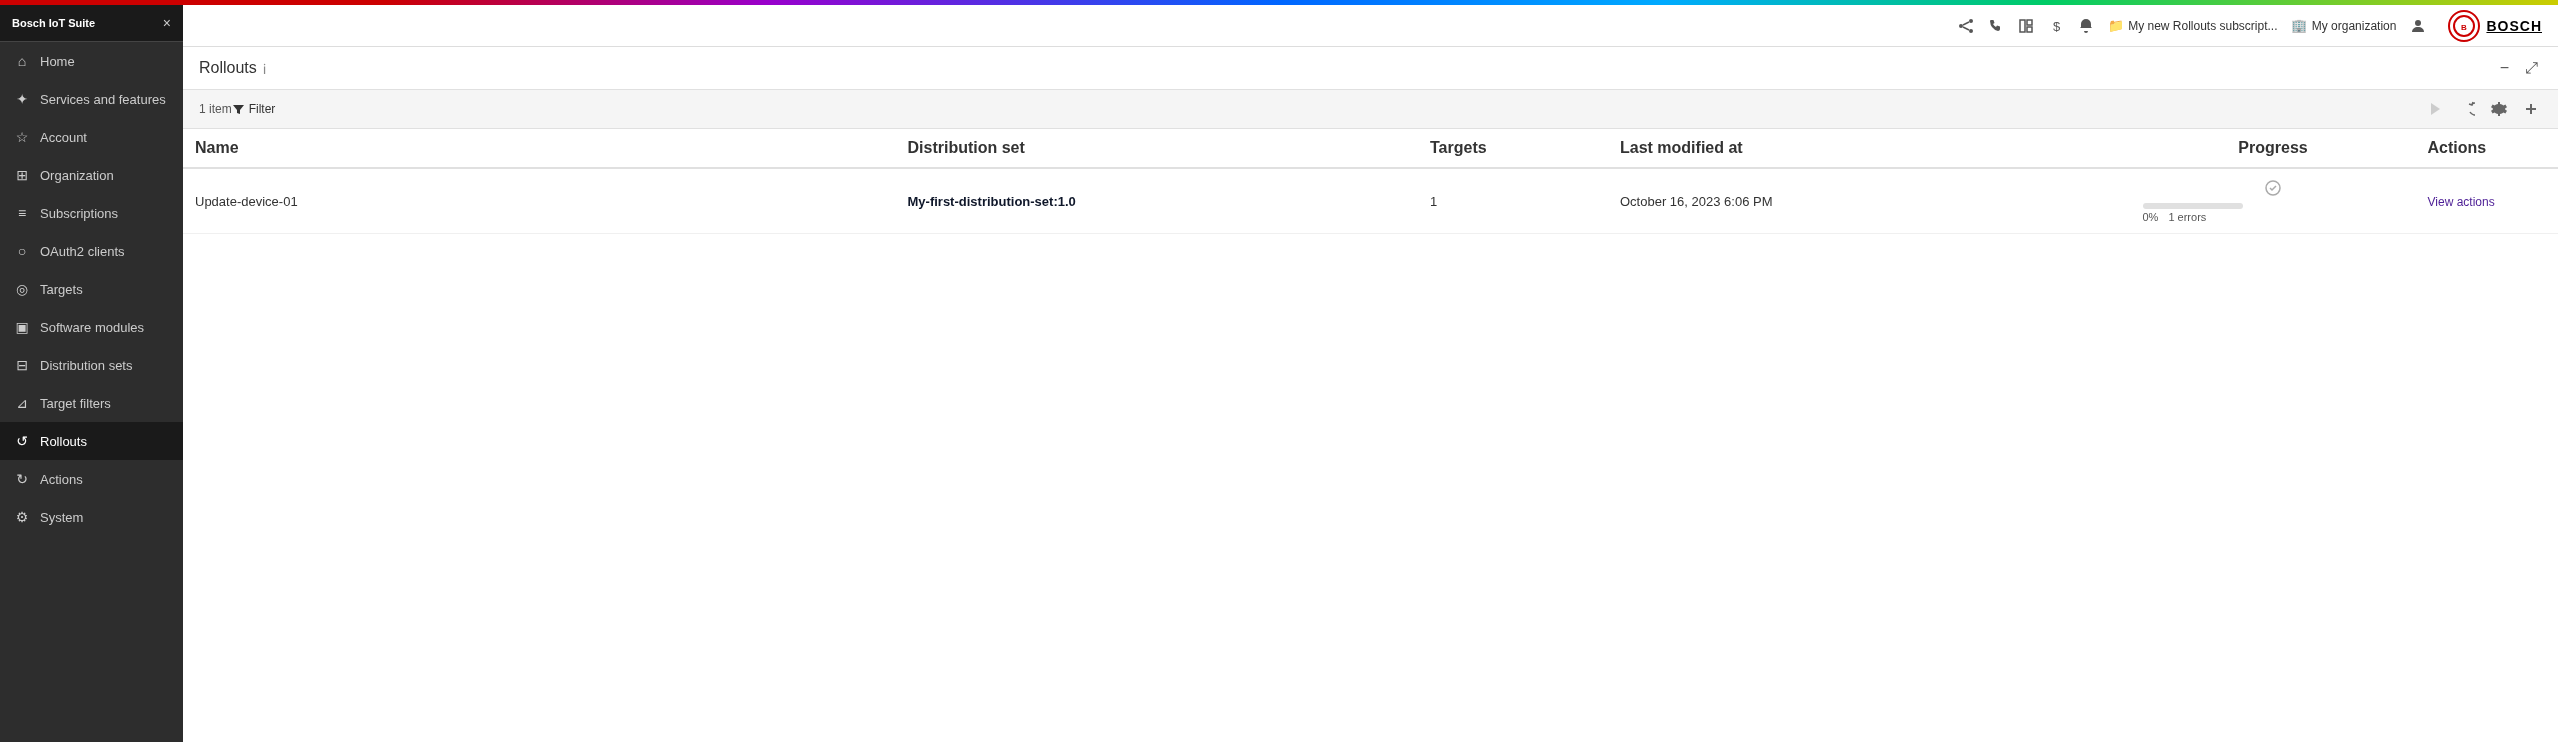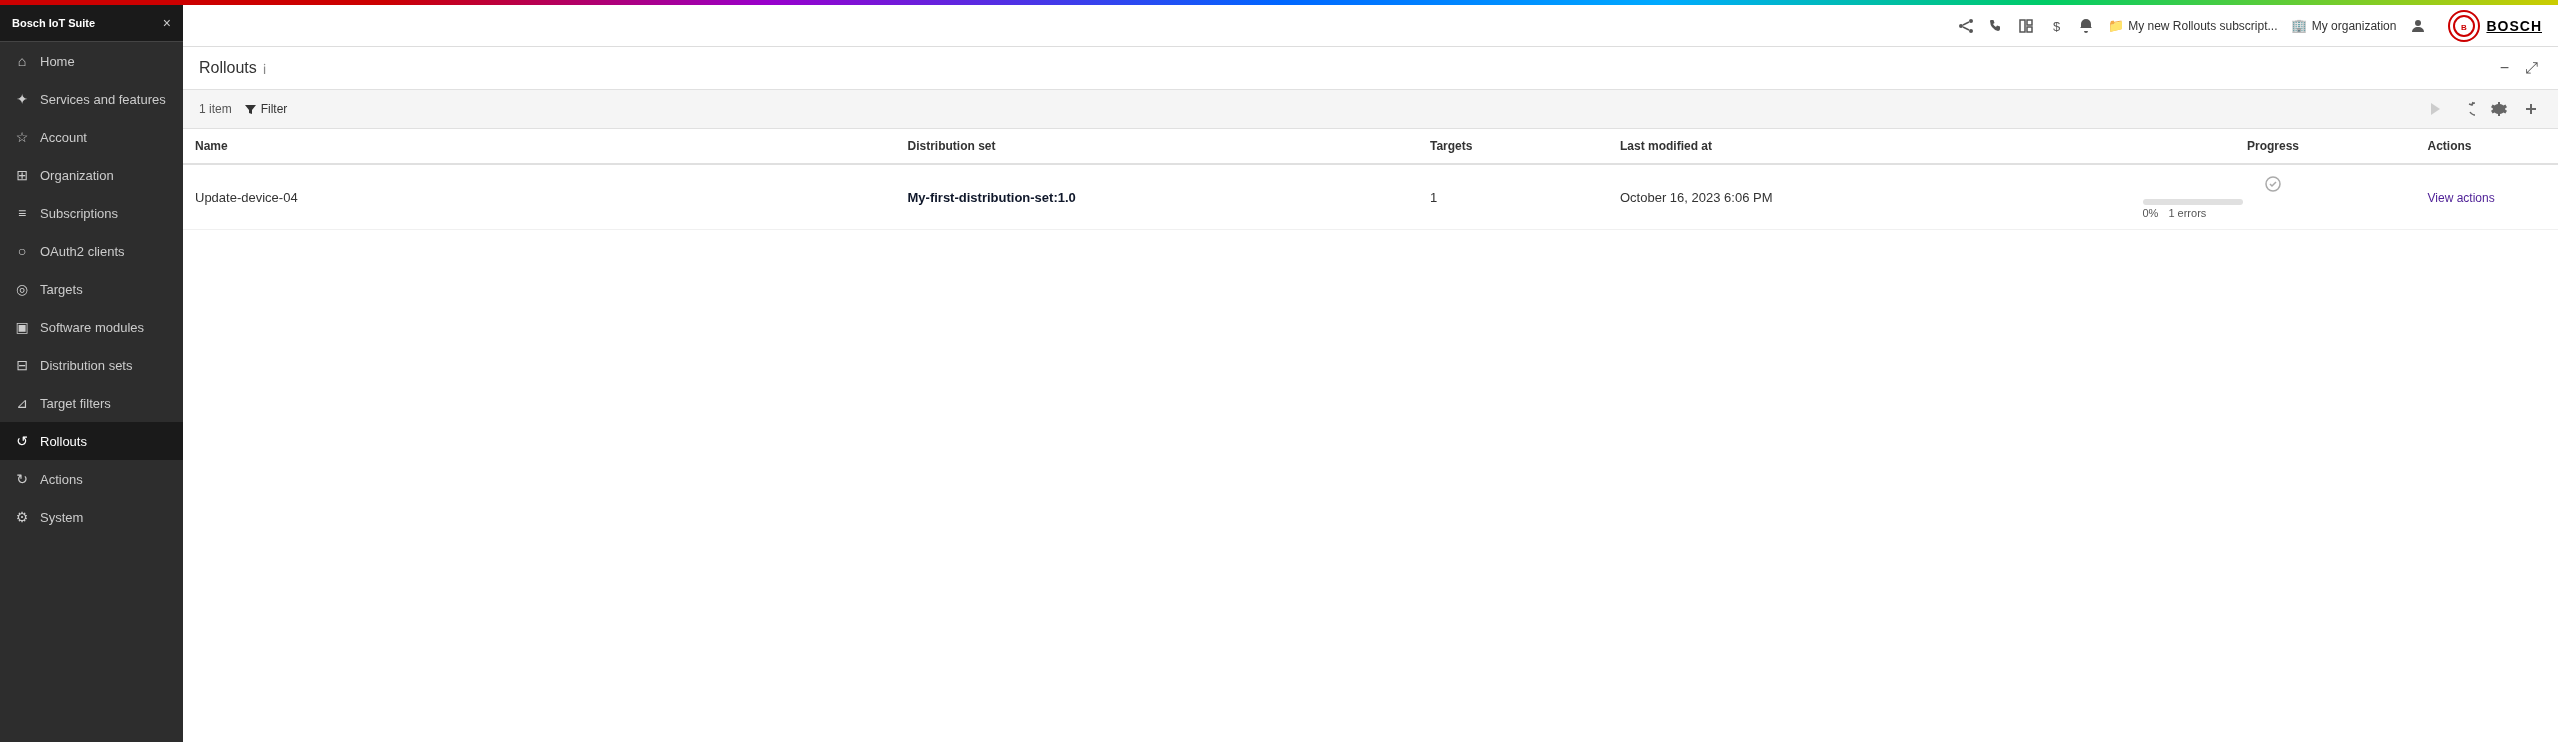--- a/index.html
+++ b/index.html
@@ -211,21 +211,20 @@
       align-items: center;
       justify-content: space-between;
       padding: 8px 16px;
       background: #f5f5f5;
       border-bottom: 1px solid #e0e0e0;
     }
 
     .filter-left {
       display: flex;
       align-items: center;
-      gap: 12px;
       color: #555;
       font-size: 12px;
     }
 
     .filter-btn {
       display: flex;
       align-items: center;
       gap: 4px;
       cursor: pointer;
       color: #333;
@@ -268,21 +267,21 @@
 
     thead tr {
       border-bottom: 2px solid #e0e0e0;
     }
 
     thead th {
       text-align: left;
       padding: 10px 12px;
       font-weight: 600;
       color: #333;
-      font-size: 12px;
+      font-size: 16px;
     }
 
     tbody tr {
       border-bottom: 1px solid #f0f0f0;
     }
 
     tbody td {
       padding: 10px 12px;
       color: #333;
       vertical-align: middle;
@@ -525,21 +524,21 @@
               <th class="col-name">Name</th>
               <th class="col-dist">Distribution set</th>
               <th class="col-targets">Targets</th>
               <th class="col-modified">Last modified at</th>
               <th class="col-progress">Progress</th>
               <th class="col-actions">Actions</th>
             </tr>
           </thead>
           <tbody>
             <tr>
-              <td class="col-name">Update-device-04</td>
+              <td class="col-name">Update-device-01</td>
               <td class="col-dist">
                 <a class="link-cell" href="#">My-first-distribution-set:1.0</a>
               </td>
               <td class="col-targets">1</td>
               <td class="col-modified">October 16, 2023 6:06 PM</td>
               <td class="col-progress">
                 <div class="progress-bar-container">
                   <span class="check-icon">
                     <svg width="18" height="18" viewBox="0 0 18 18" fill="none" stroke="#aaa" stroke-width="1.5">
                         <circle cx="9" cy="9" r="7"></circle>

